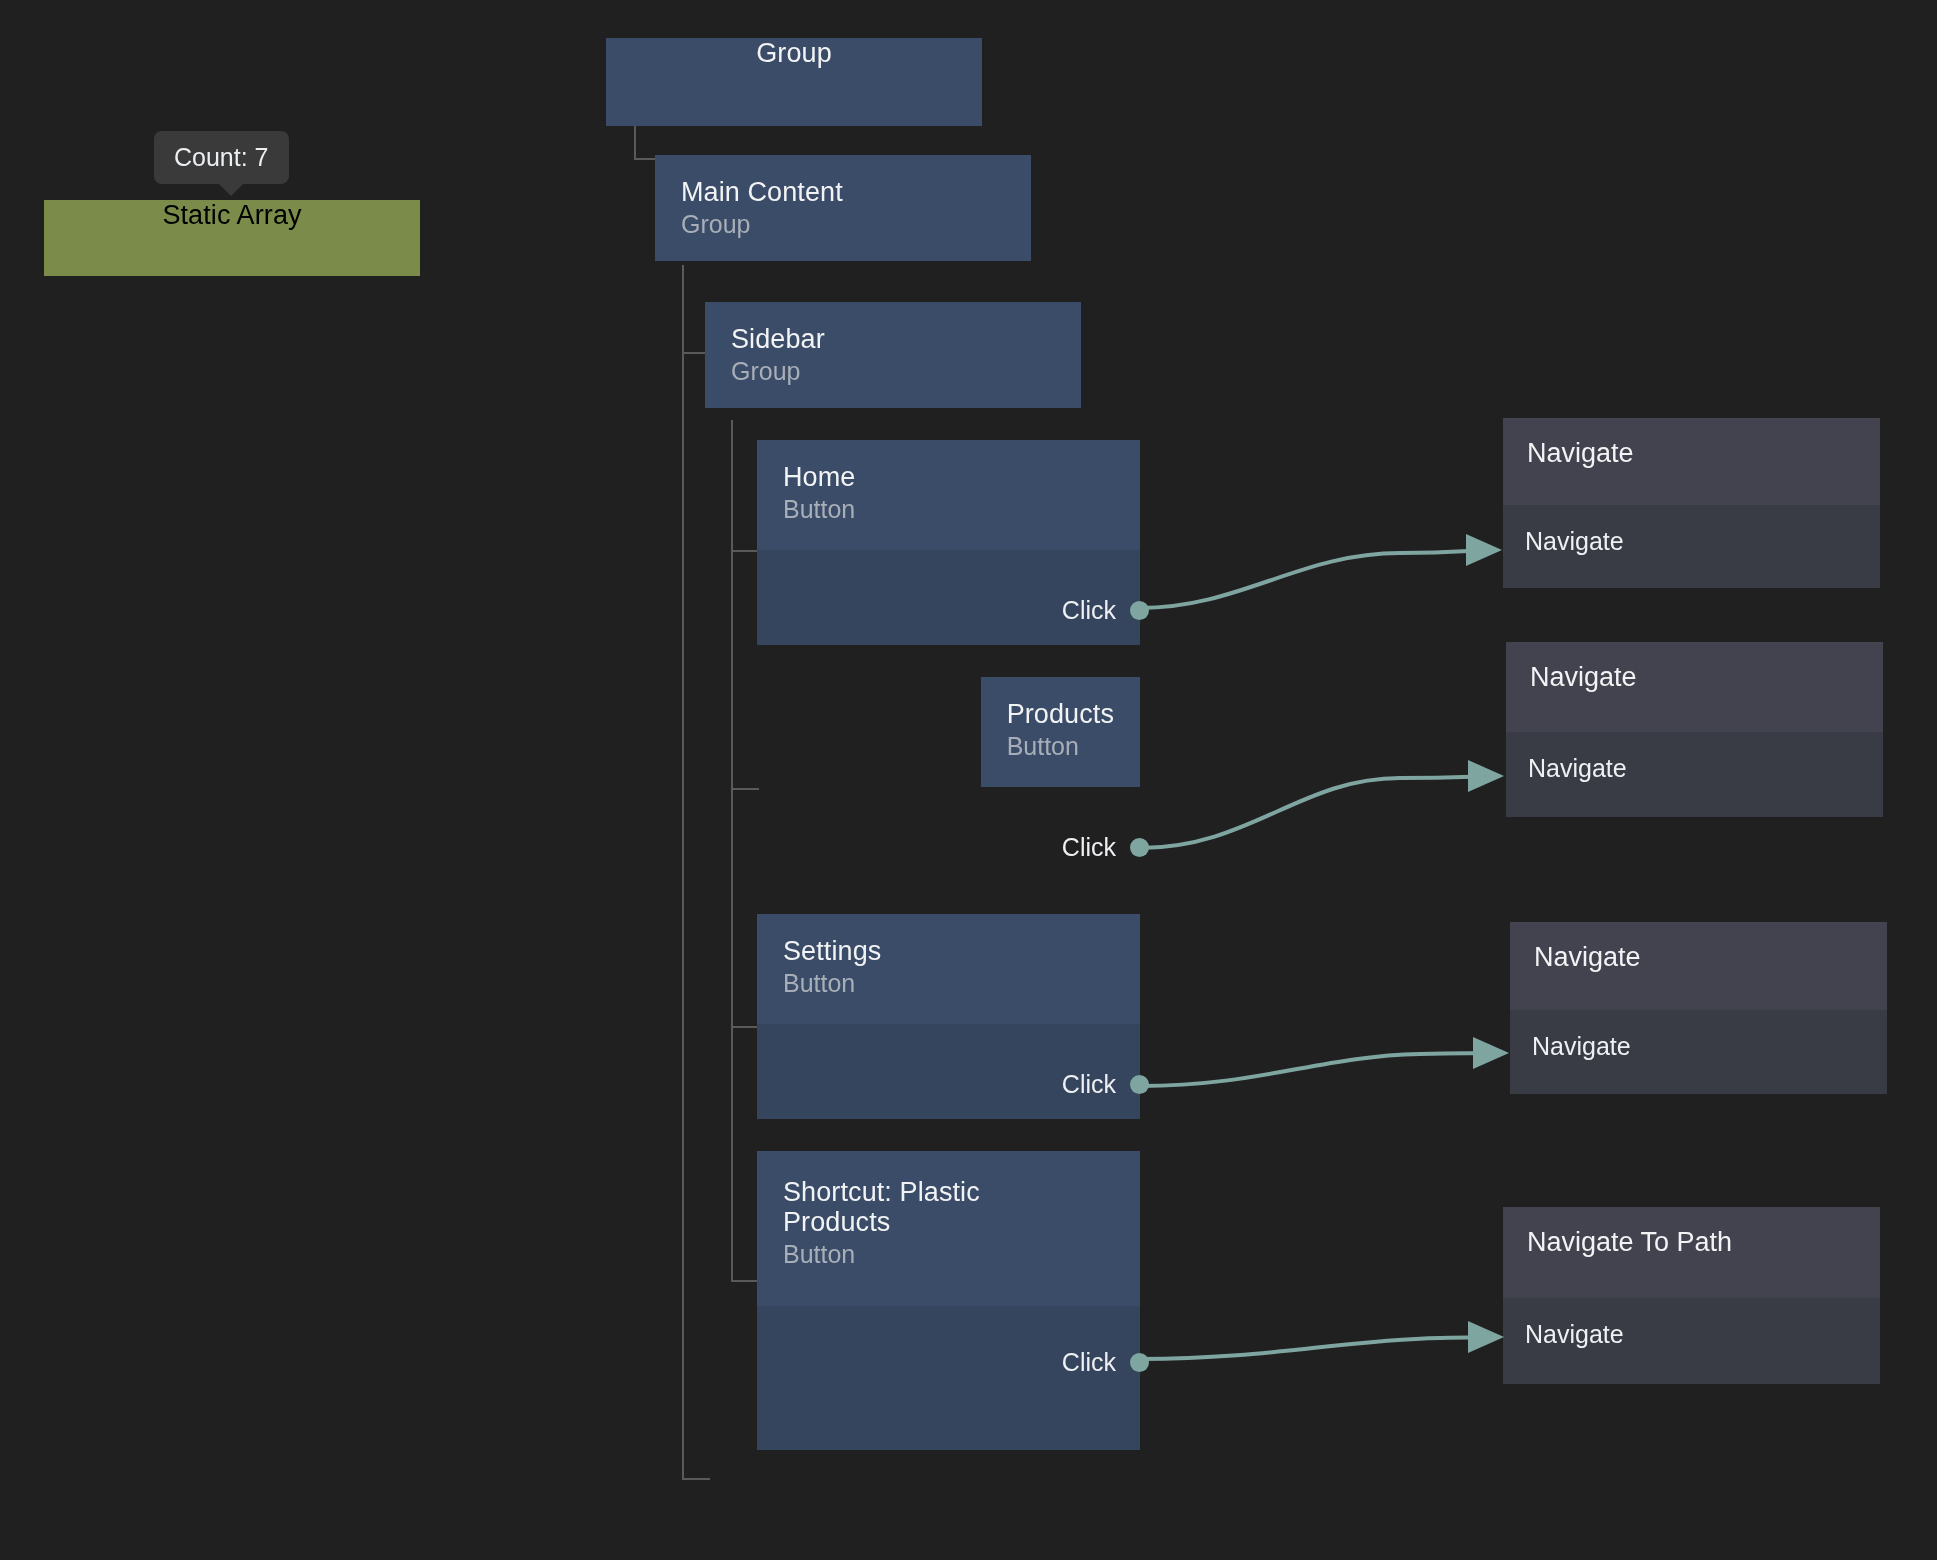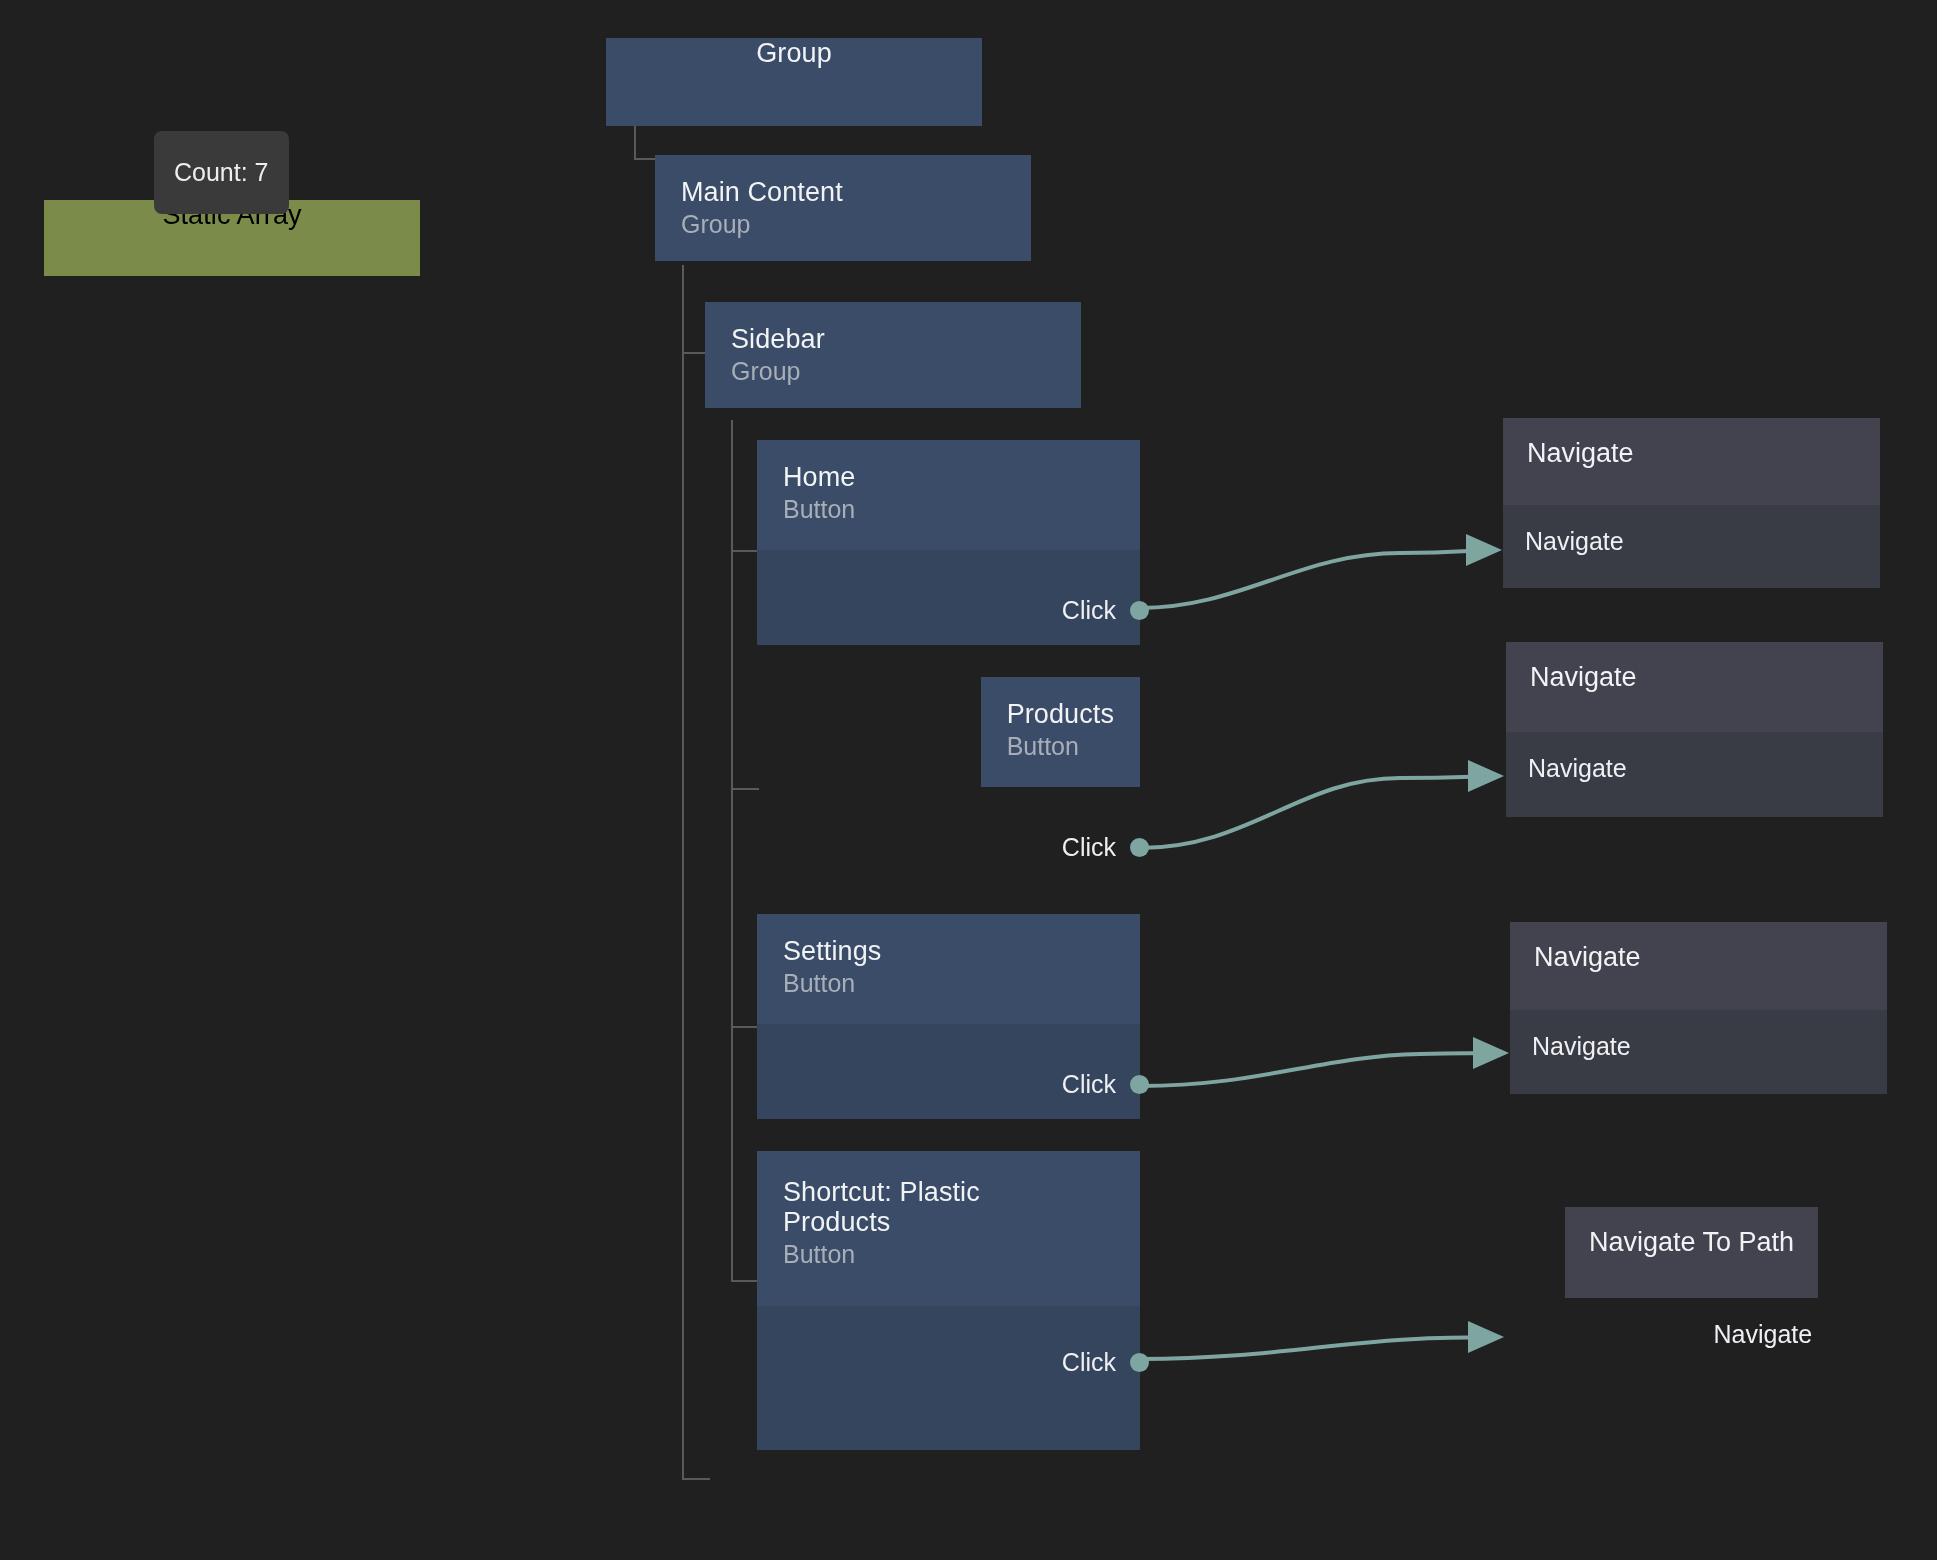--- a/index.html
+++ b/index.html
@@ -85,21 +85,21 @@
     padding: 0 24px;
     z-index: 3;
   }
   .node-green .ntitle { font-size: 27px; color: #000000; }
 
   
   .tooltip {
     position: absolute;
     background: #3a3a3a;
     border-radius: 8px;
-    padding: 27px 20px;
+    padding: 12px 20px;
     color: #eceff2;
     font-size: 25px;
     z-index: 7;
     white-space: nowrap;
   }
   .tooltip-arrow {
     position: absolute;
     width: 0; height: 0;
     border-left: 15px solid transparent;
     border-right: 15px solid transparent;
@@ -291,21 +291,21 @@
     <div class="ahead" style="height:88px;">
       <div class="atitle">Navigate</div>
     </div>
     <div class="abody">
       <div class="a-in-row" style="top:22px;">
         <span class="a-in-label">Navigate</span>
       </div>
     </div>
   </div>
 
-  <div class="node node-action" style="left:1503px; top:1207px; width:377px; height:177px;align-items:center;">
+  <div class="node node-action" style="left:1503px; top:1207px; width:377px; height:177px;">
     <div class="ahead" style="height:91px;">
       <div class="atitle">Navigate To Path</div>
     </div>
     <div class="abody">
       <div class="a-in-row" style="top:22px;">
         <span class="a-in-label">Navigate</span>
       </div>
     </div>
   </div>
 

